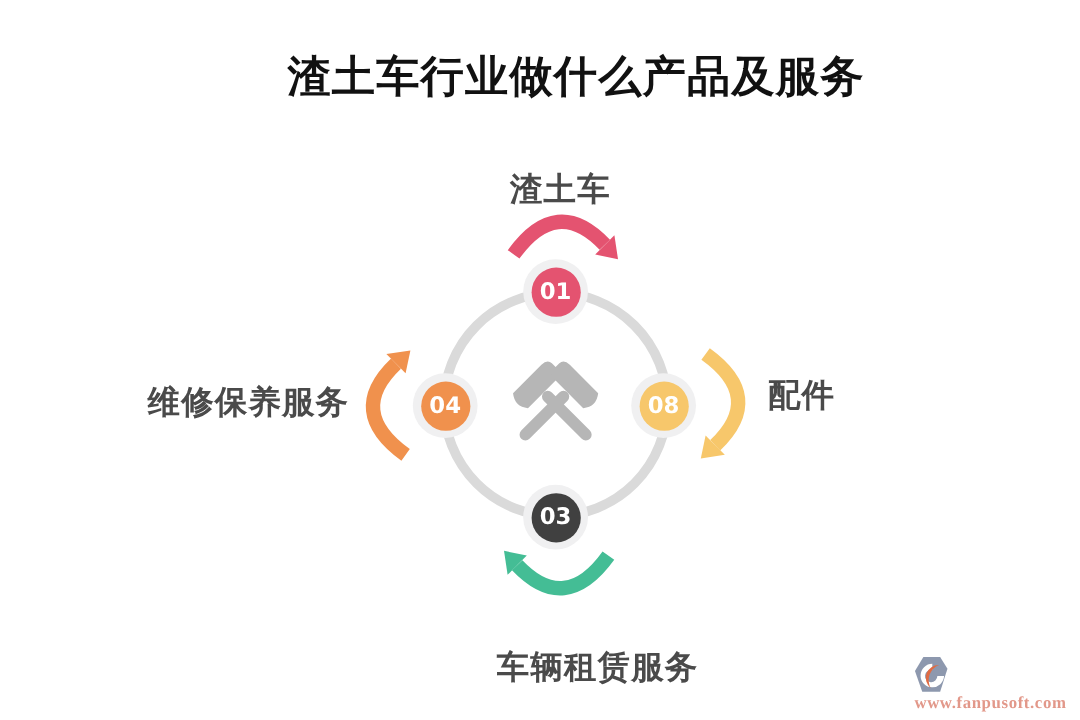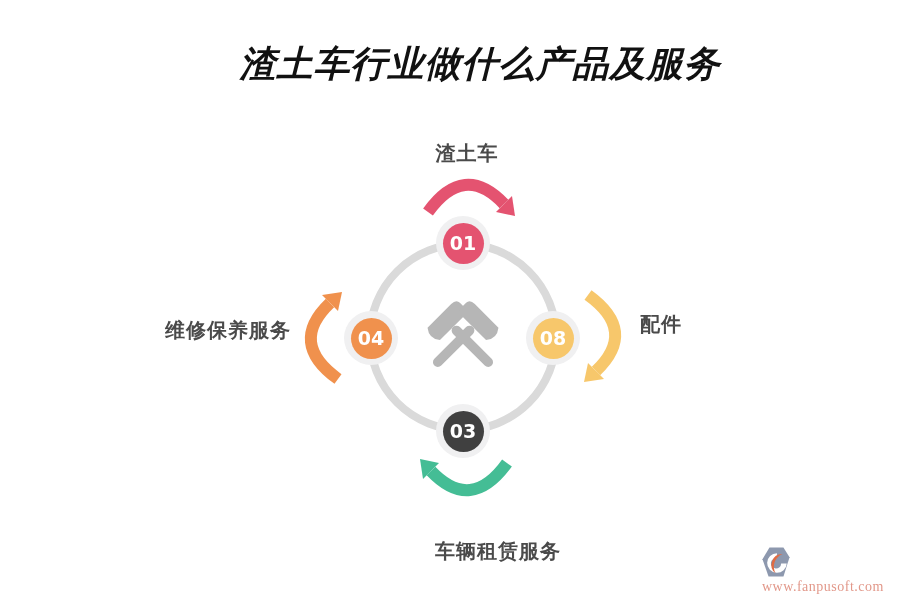--- a/index.html
+++ b/index.html
@@ -3,21 +3,20 @@
 <meta charset="utf-8">
 <style>
   * { margin:0; padding:0; box-sizing:border-box; }
   html,body { width:900px; height:600px; background:#ffffff; overflow:hidden; }
   body { position:relative; font-family:"DejaVu Sans", sans-serif; }
 
   .title {
     position:absolute; left:480px; top:40px; transform:translateX(-50%);
     white-space:nowrap; font-size:36px; font-weight:800; color:#111111;
     letter-spacing:1px;
-    font-style:italic;
   }
 
   .stage { position:absolute; left:0; top:0; }
   .ring { fill:none; stroke-width:8px; }
   .arrow path { fill:none; stroke-width:12px; stroke-linecap:butt; }
 
   .node {
     position:absolute; width:54px; height:54px; border-radius:50%;
     background:#f0f0f1; transform:translate(-50%,-50%);
     display:flex; align-items:center; justify-content:center;
@@ -28,37 +27,37 @@
   .node-left   { left:371px; top:338px; }
   .node-inner {
     width:41px; height:41px; border-radius:50%;
     display:flex; align-items:center; justify-content:center;
     color:#ffffff; font-size:19px; font-weight:bold;
     font-family:"DejaVu Sans", sans-serif;
   }
 
   .label {
     position:absolute; white-space:nowrap;
-    font-size:20px; font-weight:bold; color:#4a4a4a; letter-spacing:1px;text-align:center;
+    font-size:27px; font-weight:bold; color:#4a4a4a; letter-spacing:1px;text-align:center;
   }
   .label-top    { left:467px; top:140px; transform:translateX(-50%); }
   .label-right  { left:620px; top:311px;margin-left:20px; }
   .label-bottom { left:498px; top:502px; transform:translateX(-50%);margin-top:36px; }
   .label-left   { right:609px; top:317px; }
 
   .footer { position:absolute; left:762px; top:545px; width:136px; }
   .brand-row { display:flex; align-items:flex-start; }
   .brand-logo { margin-top:2px; }
   .brand-name {
     font-family:"DejaVu Serif", serif; font-weight:bold;
     font-size:23px; color:#98a3b8; margin-left:3px; letter-spacing:1px;
     white-space:nowrap;
   }
   .brand-site {
-    font-family:"Liberation Serif", serif; font-weight:normal;
+    font-family:"Liberation Serif", serif; font-weight:bold;
     font-size:14px; color:#e2988a; margin-top:1px; letter-spacing:0.5px;
     white-space:nowrap;
   }
 </style>
 </head>
 <body>
 
 <h1 class="title">渣土车行业做什么产品及服务</h1>
 
 <svg class="stage" width="900" height="600" viewBox="0 0 900 600">

